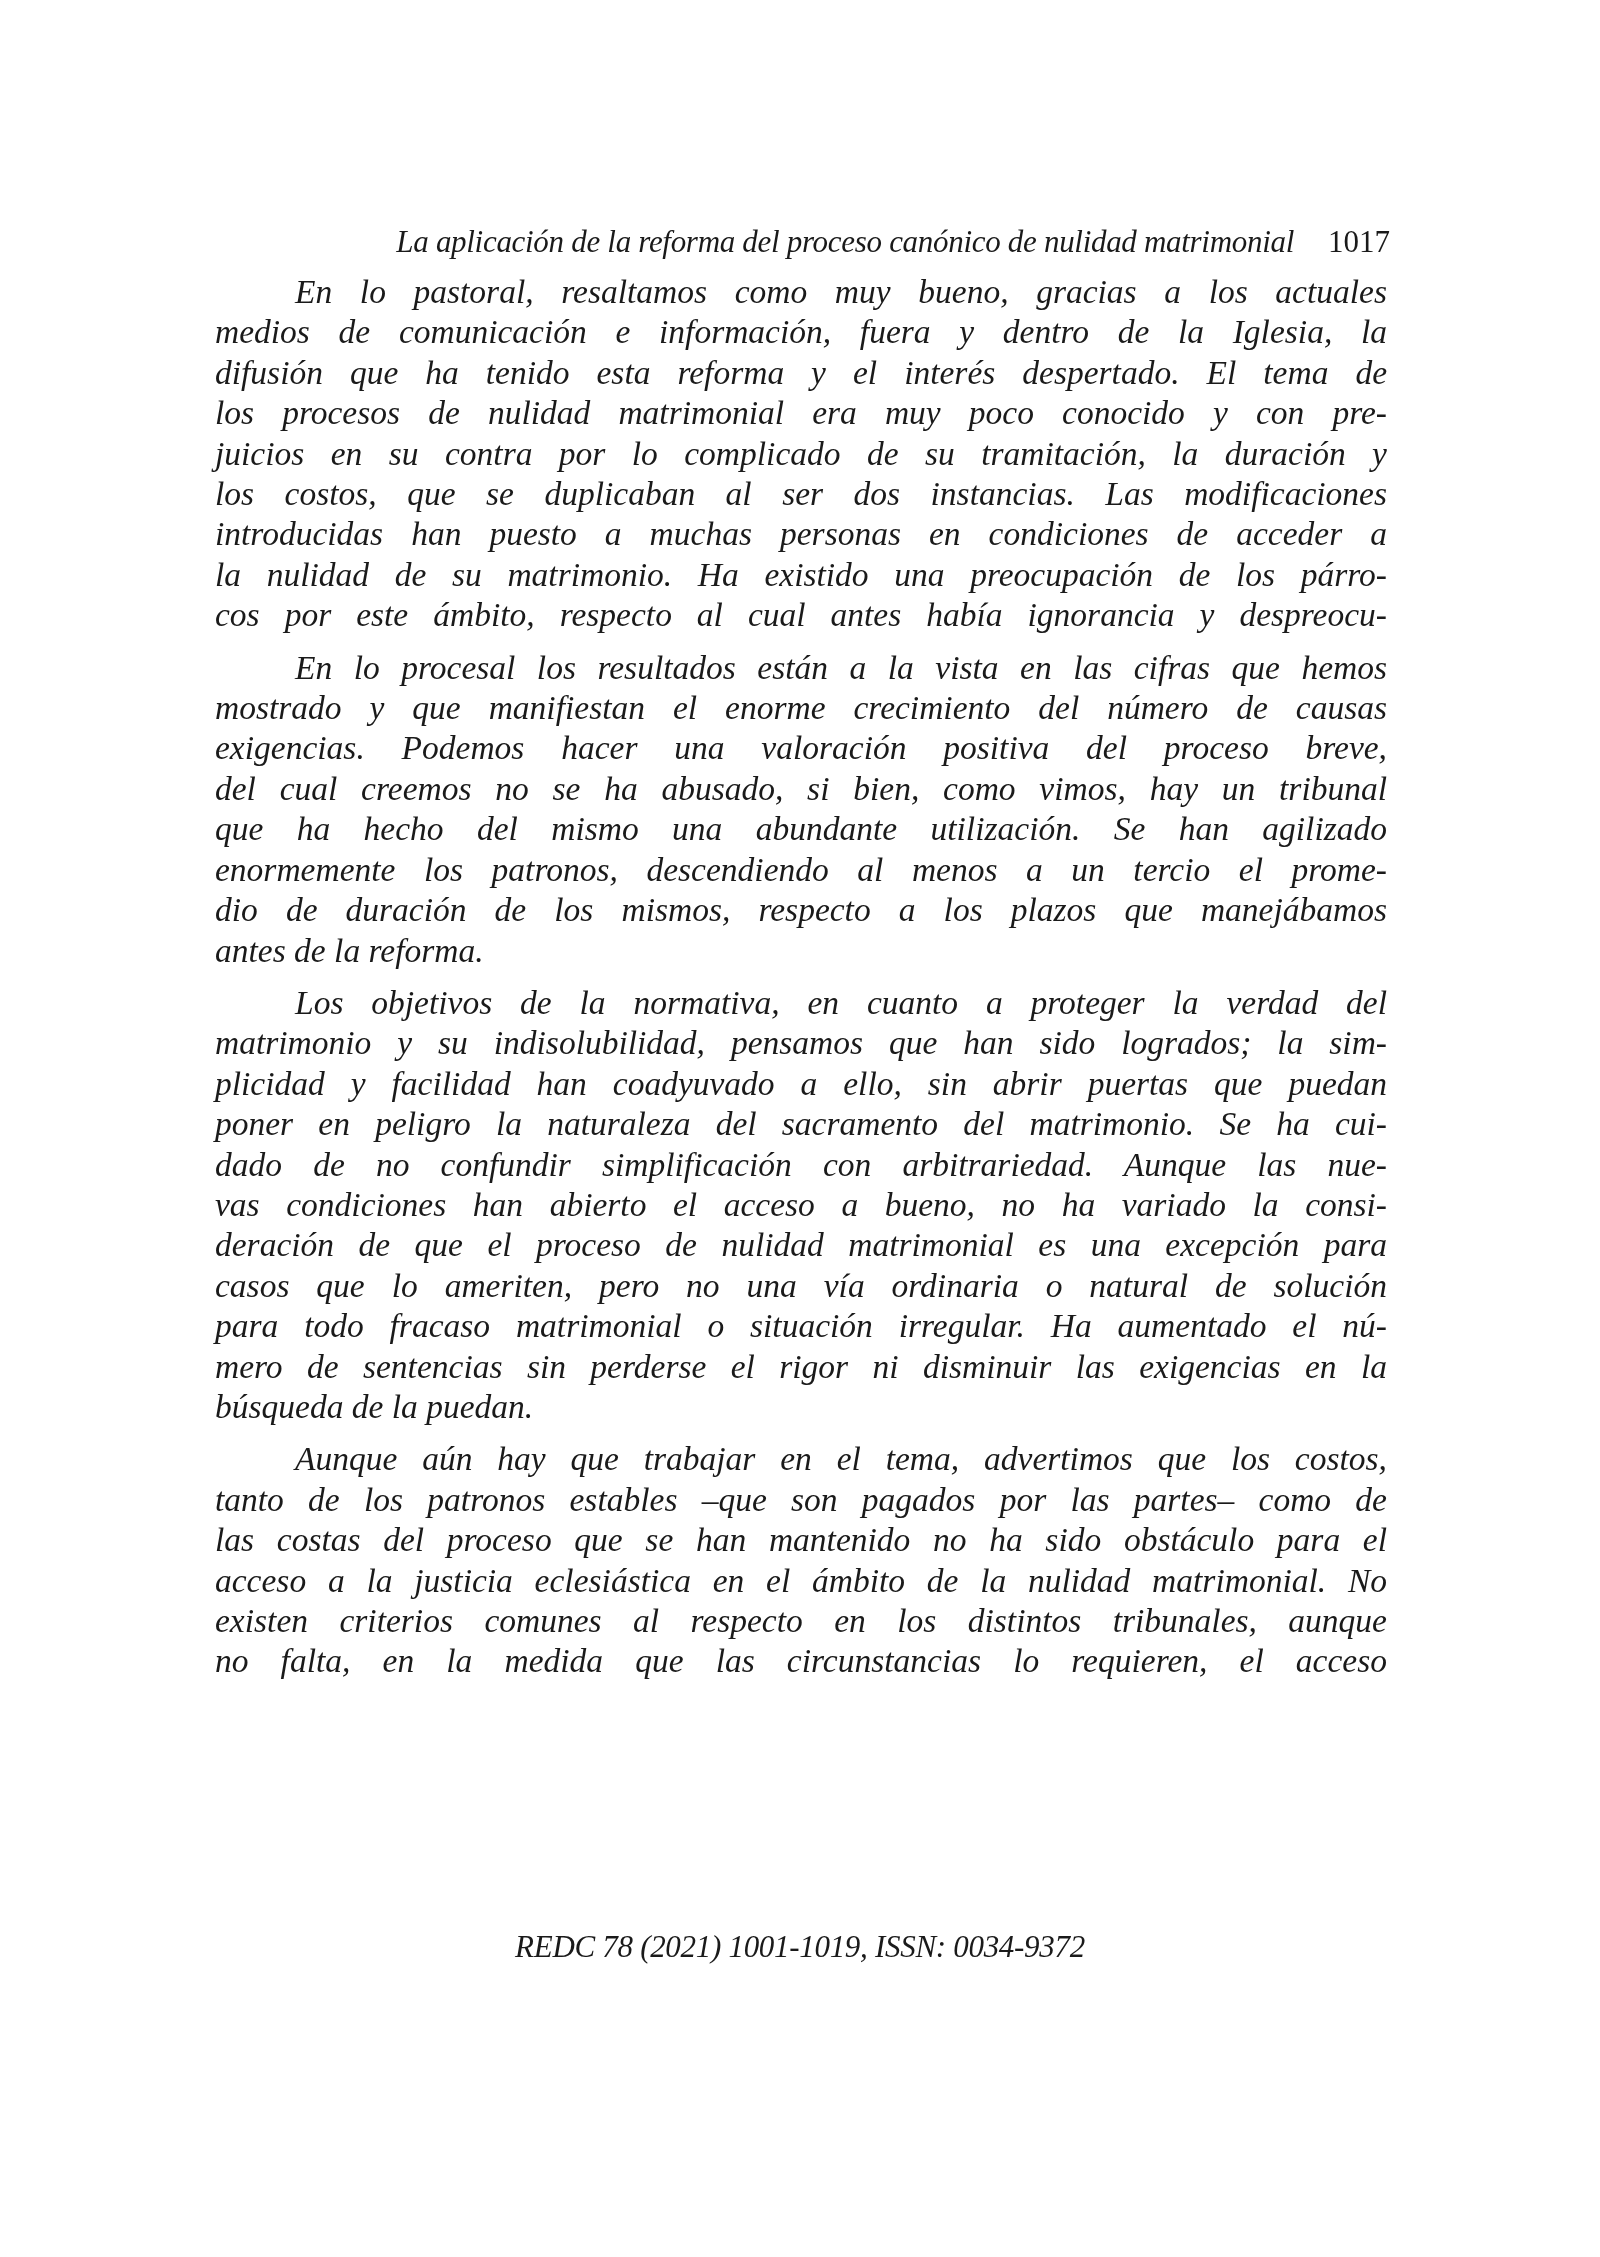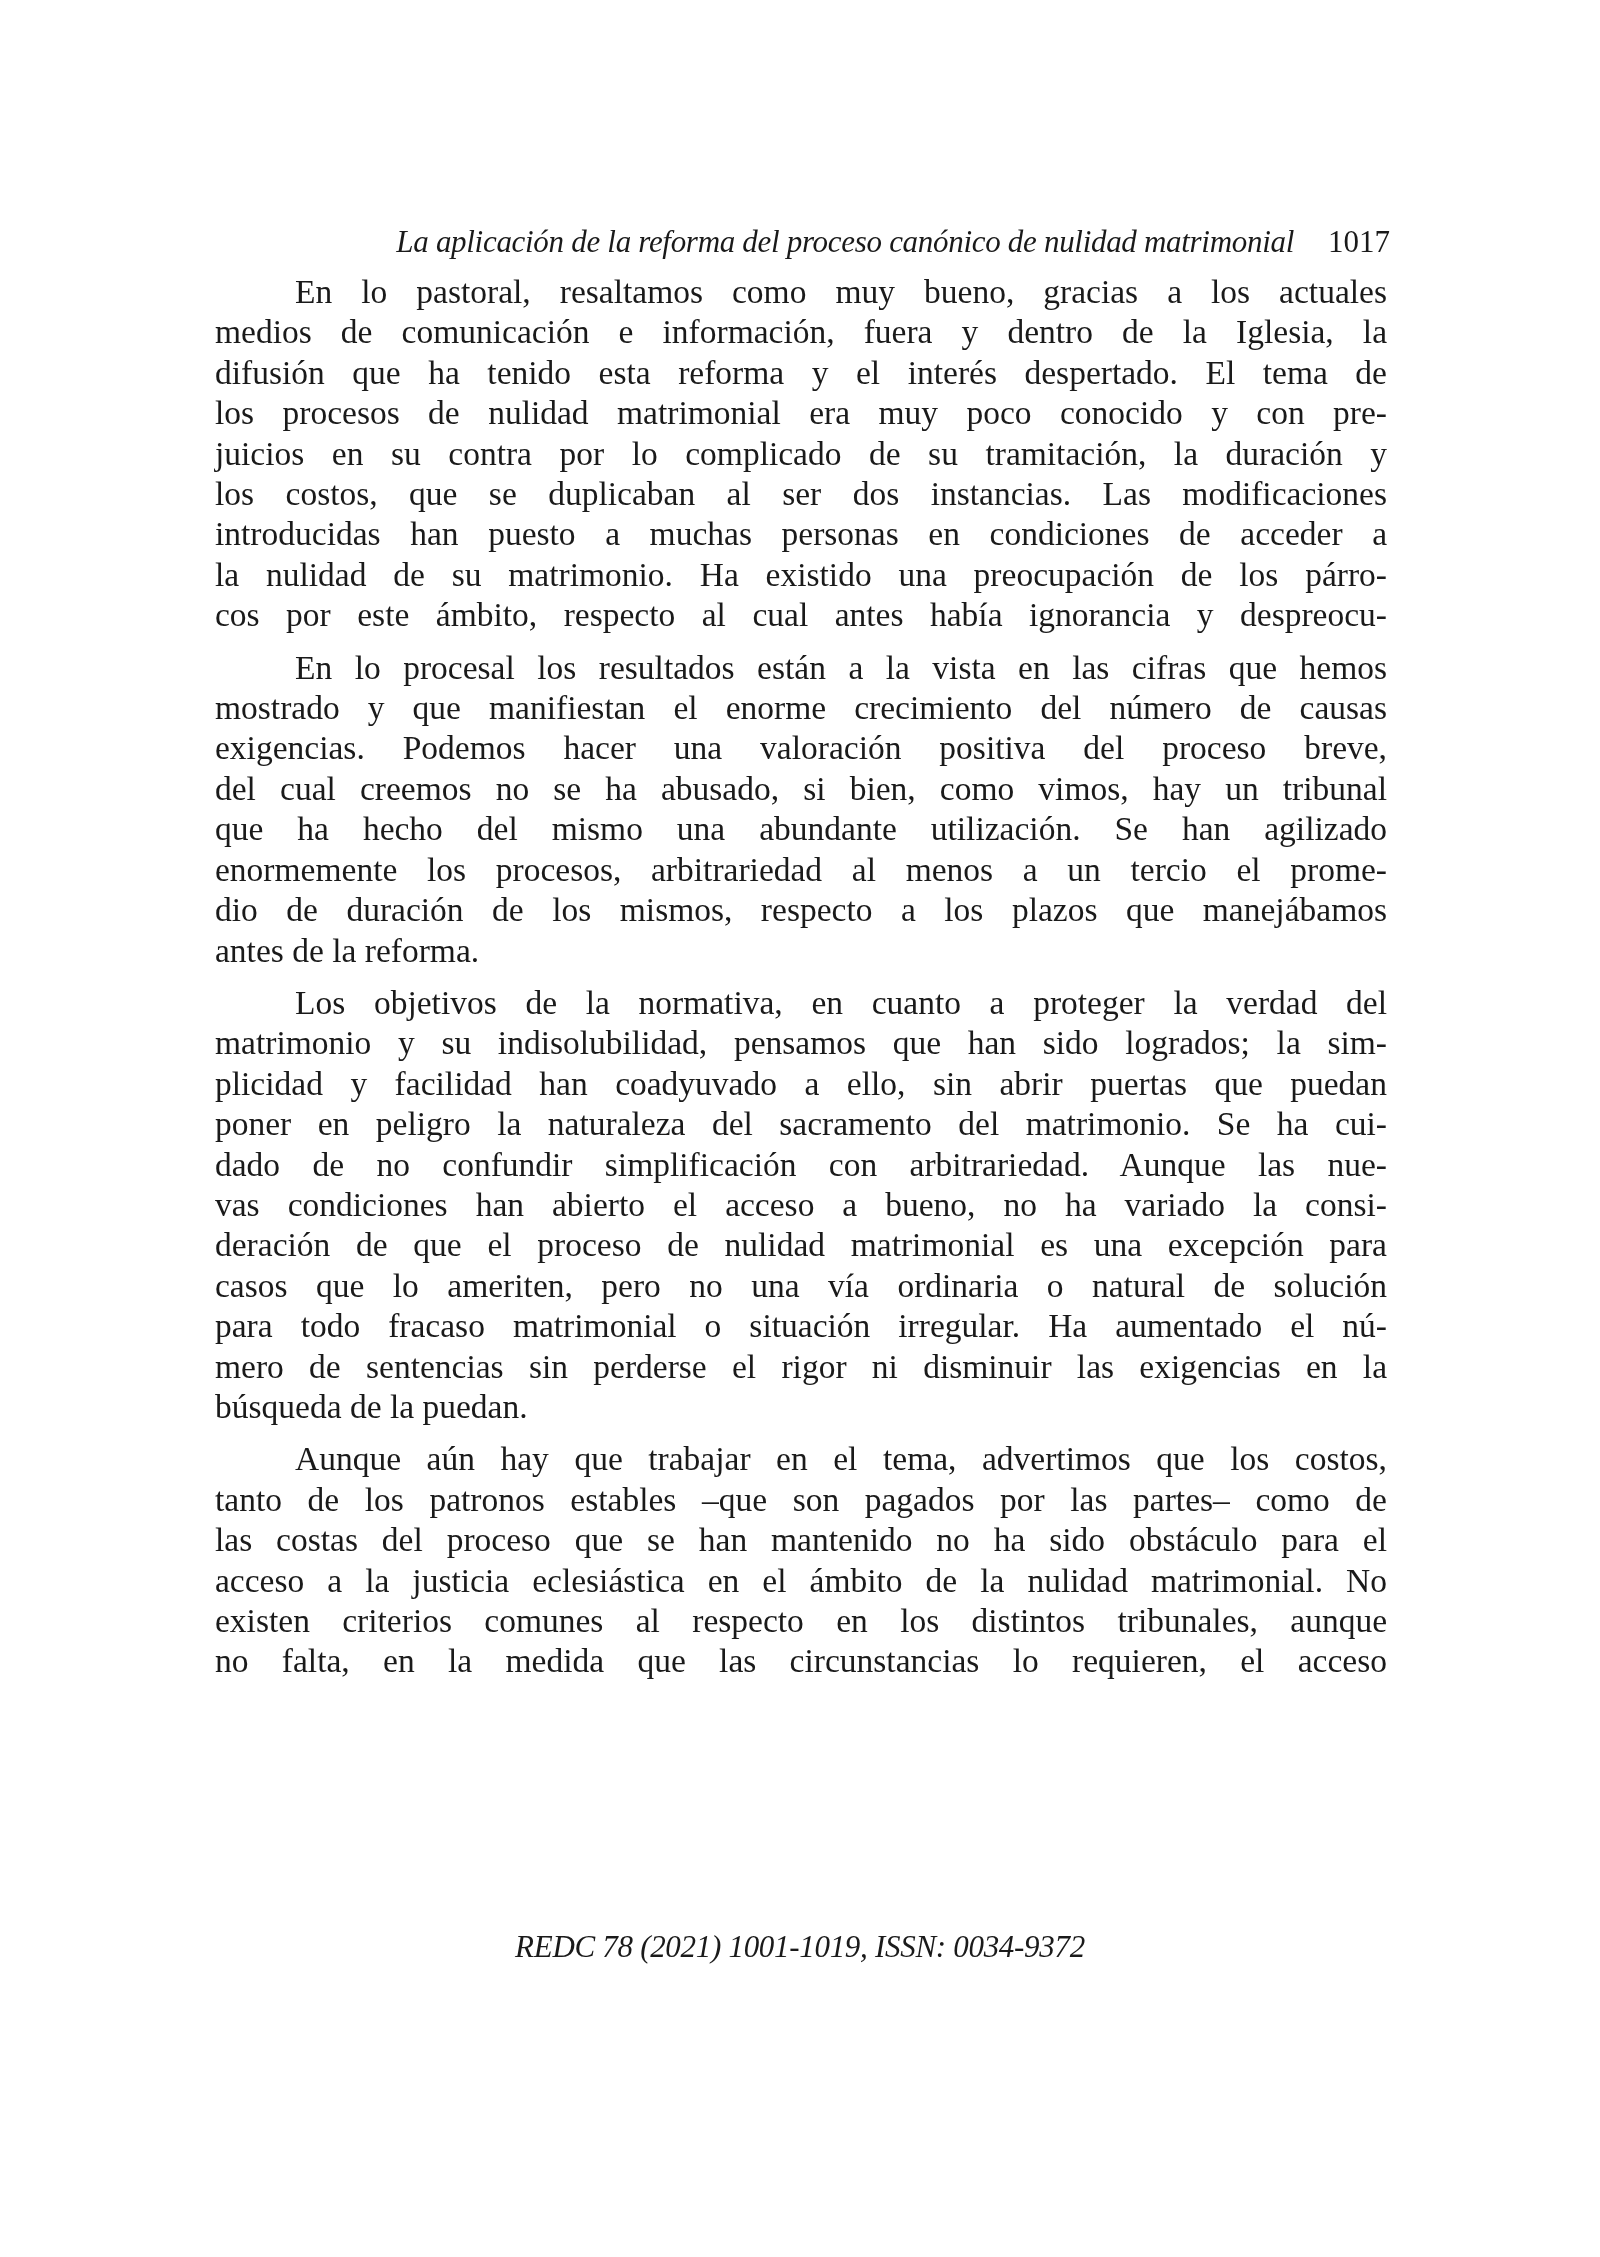--- a/index.html
+++ b/index.html
@@ -41,20 +41,21 @@
     left: 215px;
     width: 1172px;
     font-size: 33.5px;
     line-height: 40.4px;
     text-align: justify;
     hyphens: manual;
   }
   .body-text p {
     margin: 0 0 12px 0;
     text-indent: 80px;
+    font-style: italic;
   }
   .body-text .line {
     display: block;
     text-align: justify;
     text-align-last: justify;
     white-space: nowrap;
     text-indent: 0;
   }
   .body-text .line.first {
     padding-left: 80px;
@@ -92,21 +93,21 @@
     <span class="line">introducidas han puesto a muchas personas en condiciones de acceder a</span>
     <span class="line">la nulidad de su matrimonio. Ha existido una preocupación de los párro-</span>
     <span class="line">cos por este ámbito, respecto al cual antes había ignorancia y despreocu-</span>
   </p>
   <p>
     <span class="line first">En lo procesal los resultados están a la vista en las cifras que hemos</span>
     <span class="line">mostrado y que manifiestan el enorme crecimiento del número de causas</span>
     <span class="line">exigencias. Podemos hacer una valoración positiva del proceso breve,</span>
     <span class="line">del cual creemos no se ha abusado, si bien, como vimos, hay un tribunal</span>
     <span class="line">que ha hecho del mismo una abundante utilización. Se han agilizado</span>
-    <span class="line">enormemente los procesos, arbitrariedad al menos a un tercio el prome-</span>
+    <span class="line">enormemente los patronos, descendiendo al menos a un tercio el prome-</span>
     <span class="line">dio de duración de los mismos, respecto a los plazos que manejábamos</span>
     <span class="line last">antes de la reforma.</span>
   </p>
   <p>
     <span class="line first">Los objetivos de la normativa, en cuanto a proteger la verdad del</span>
     <span class="line">matrimonio y su indisolubilidad, pensamos que han sido logrados; la sim-</span>
     <span class="line">plicidad y facilidad han coadyuvado a ello, sin abrir puertas que puedan</span>
     <span class="line">poner en peligro la naturaleza del sacramento del matrimonio. Se ha cui-</span>
     <span class="line">dado de no confundir simplificación con arbitrariedad. Aunque las nue-</span>
     <span class="line">vas condiciones han abierto el acceso a bueno, no ha variado la consi-</span>

